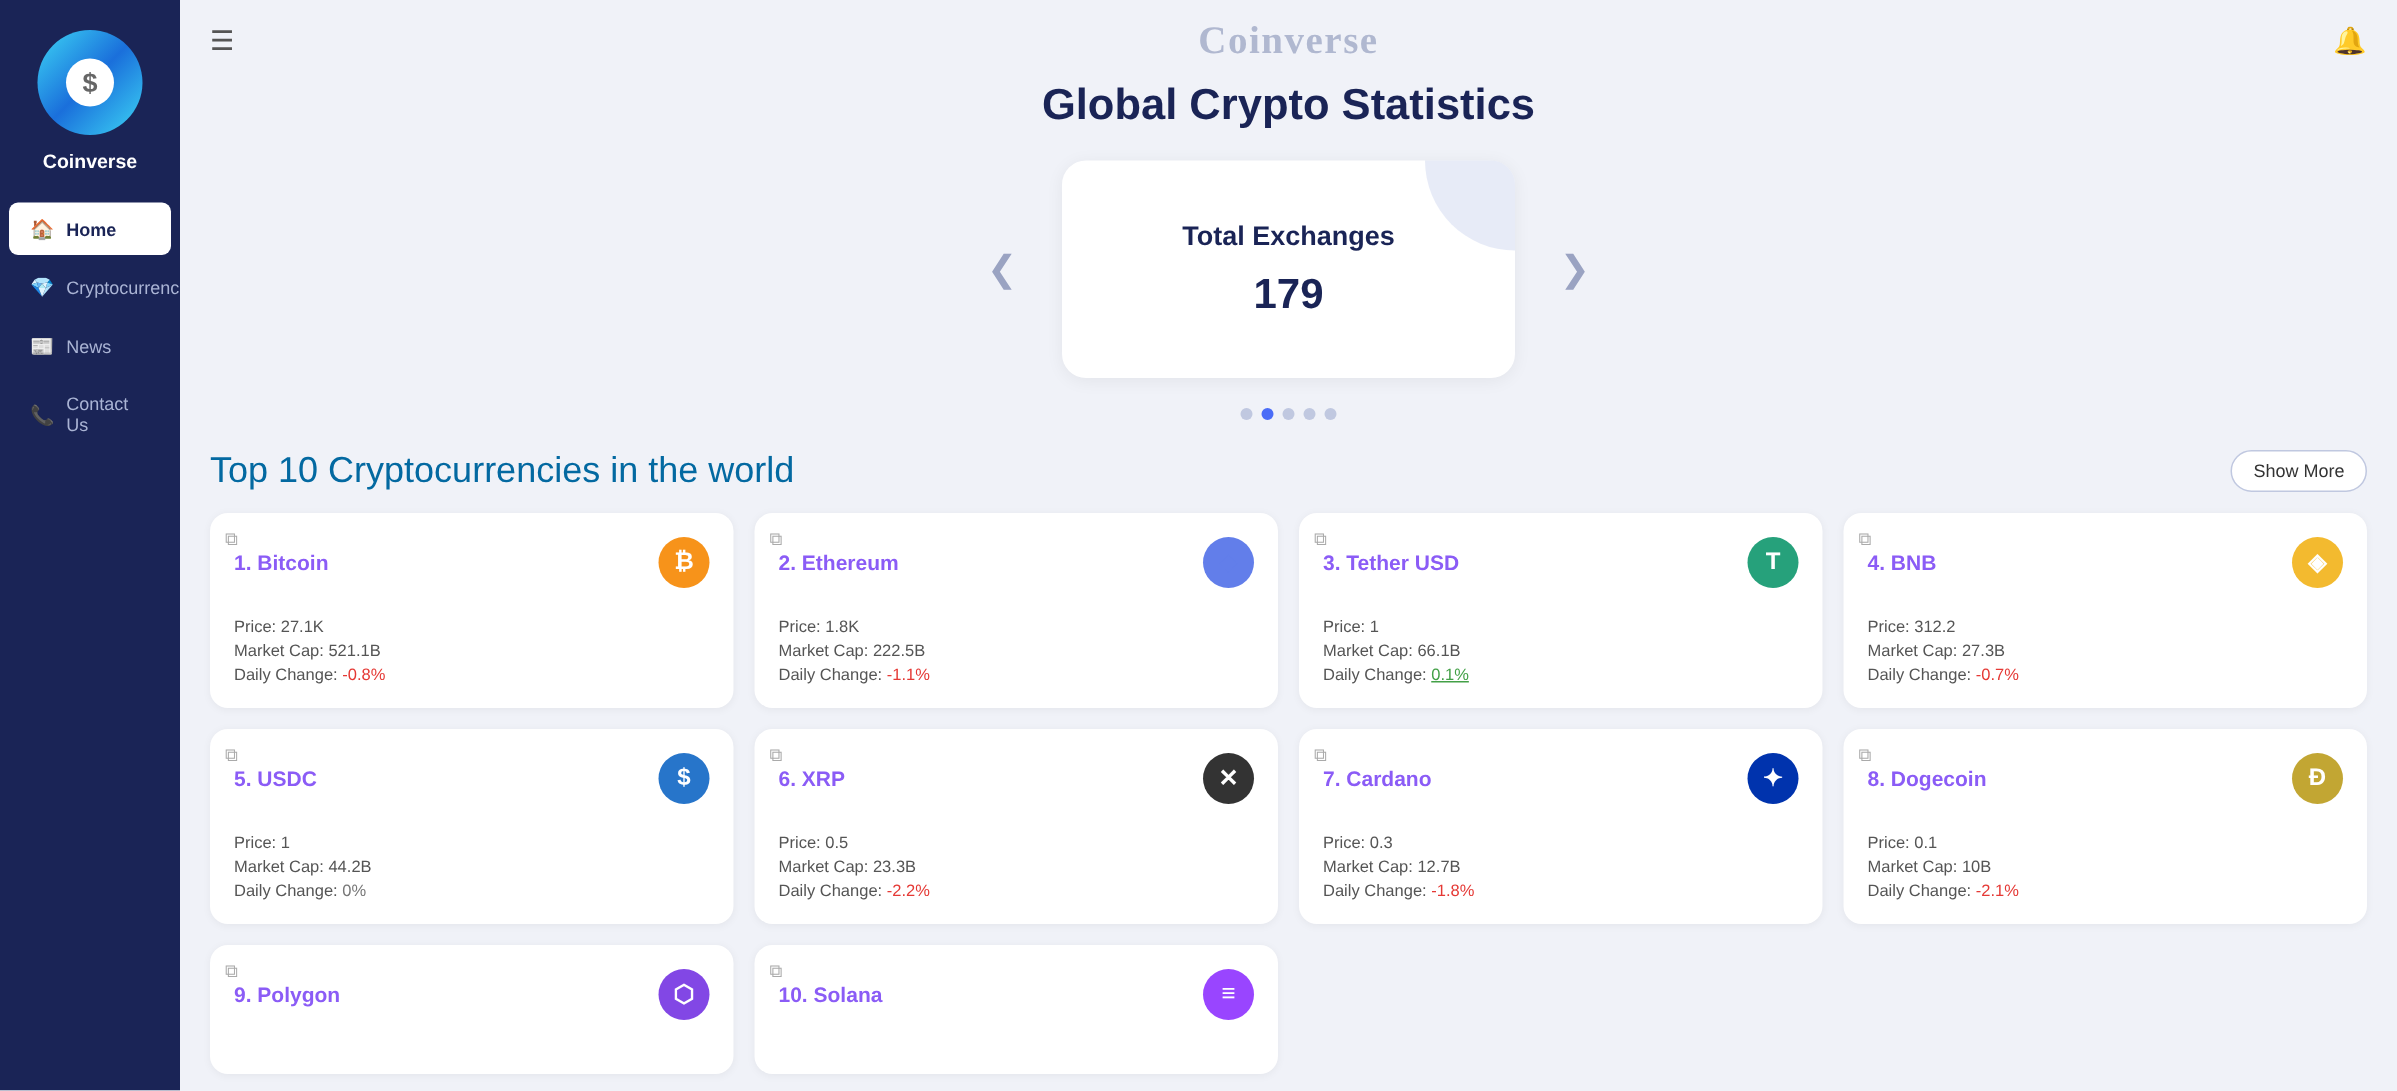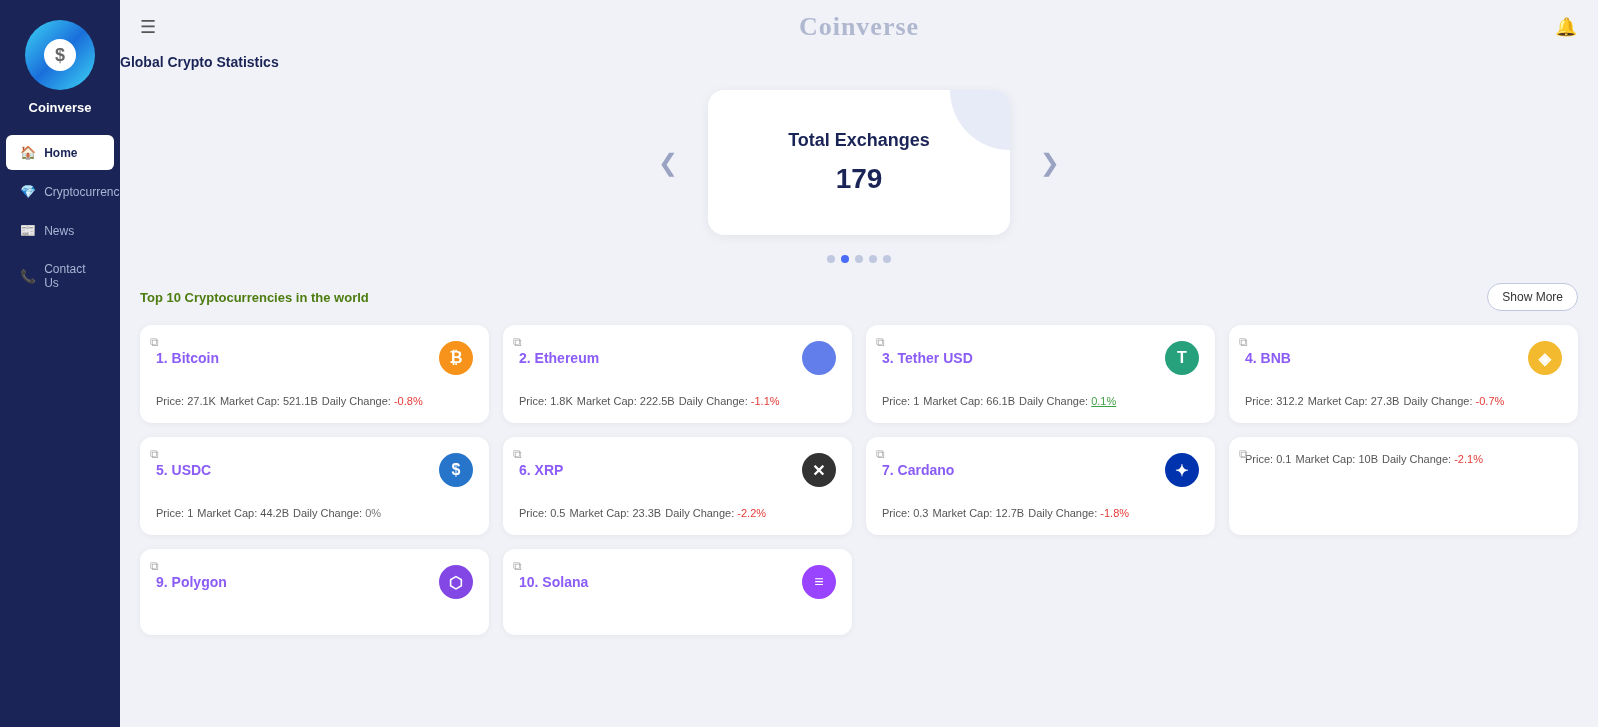--- a/index.html
+++ b/index.html
@@ -105,22 +105,22 @@
     .header-bell {
       position: absolute;
       right: 20px;
       font-size: 18px;
       color: #333;
       cursor: pointer;
     }
 
     
     .page-subtitle {
-      text-align: left;
-      font-size: 14px;
+      text-align: center;
+      font-size: 29px;
       font-weight: 600;
       color: #1a2456;
       margin-bottom: 20px;
     }
 
     
     .carousel-section {
       display: flex;
       align-items: center;
       justify-content: center;
@@ -183,23 +183,23 @@
 
     
     .section-header {
       display: flex;
       align-items: center;
       justify-content: space-between;
       padding: 0 20px;
       margin-bottom: 14px;
     }
     .section-title {
-      font-size: 13px;
-      font-weight: 700;
-      color: #4d7c0f;
+      font-size: 24px;
+      font-weight: 400;
+      color: #0369a1;
     }
     .show-more-btn {
       background: #fff;
       border: 1px solid #c0c8e0;
       border-radius: 14px;
       padding: 6px 14px;
       font-size: 12px;
       color: #333;
       cursor: pointer;
     }
@@ -240,21 +240,21 @@
       width: 34px;
       height: 34px;
       border-radius: 50%;
       display: flex;
       align-items: center;
       justify-content: center;
       font-size: 16px;
       font-weight: bold;
       color: #fff;
     }
-    .crypto-stats { display: flex; gap: 4px; }
+    .crypto-stats { display: flex; flex-direction: column; gap: 4px; }
     .crypto-stat { font-size: 11px; color: #555; }
     .crypto-stat span.negative { color: #e53935; }
     .crypto-stat span.positive { color: #43a047; text-decoration: underline; }
     .crypto-stat span.neutral { color: #777; }
 
     
     .icon-bitcoin { background: #f7931a; }
     .icon-ethereum { background: #627eea; color: #627eea; }
     .icon-tether { background: #26a17b; }
     .icon-bnb { background: #f3ba2f; }
@@ -406,20 +406,24 @@
       <div class="crypto-icon icon-cardano">✦</div>
     </div>
     <div class="crypto-stats">
       <div class="crypto-stat">Price: 0.3</div>
       <div class="crypto-stat">Market Cap: 12.7B</div>
       <div class="crypto-stat">Daily Change: <span class="negative">-1.8%</span></div>
     </div>
   </div>
       <div class="crypto-card">
     <span class="crypto-copy-icon">⧉</span>
+    <div class="crypto-card-header">
+      <span class="crypto-name">8. Dogecoin</span>
+      <div class="crypto-icon icon-dogecoin">Ð</div>
+    </div>
     <div class="crypto-stats">
       <div class="crypto-stat">Price: 0.1</div>
       <div class="crypto-stat">Market Cap: 10B</div>
       <div class="crypto-stat">Daily Change: <span class="negative">-2.1%</span></div>
     </div>
   </div>
       <div class="crypto-card">
     <span class="crypto-copy-icon">⧉</span>
     <div class="crypto-card-header">
       <span class="crypto-name">9. Polygon</span>

